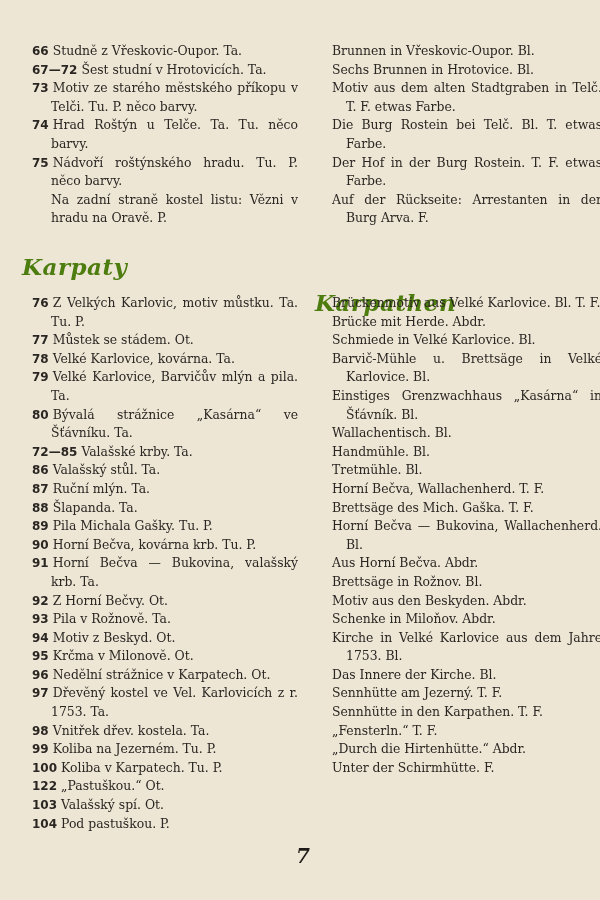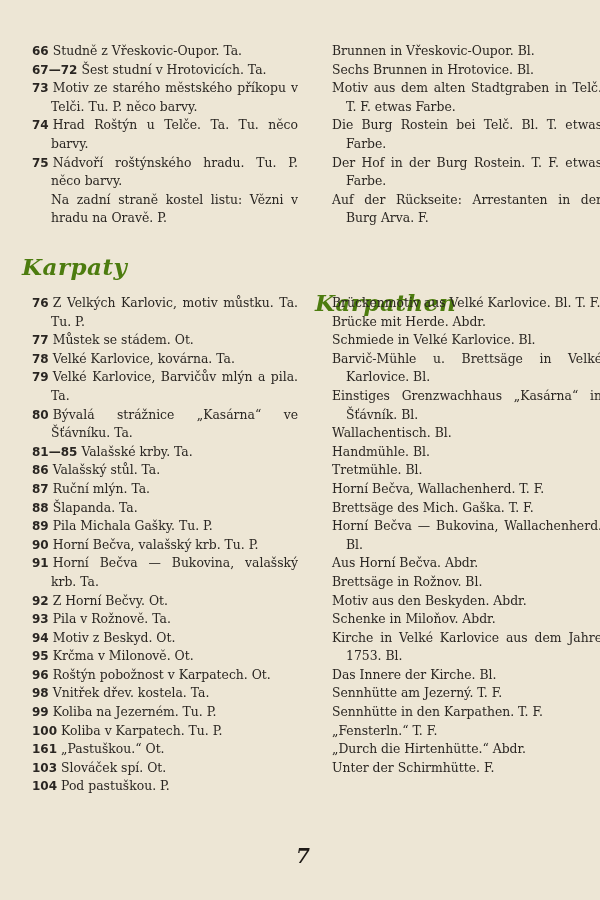--- a/index.html
+++ b/index.html
@@ -64,37 +64,38 @@
 
   <div class="heading heading-left">Karpaty</div>
   <div class="heading heading-right">Karpathen</div>
 
   <div class="col col-left block-bottom" id="cz-list">
       <div class="entry"><span class="num">76</span><span>Z Velkých Karlovic, motiv můstku. Ta. Tu. P.</span></div>
       <div class="entry"><span class="num">77</span><span>Můstek se stádem. Ot.</span></div>
       <div class="entry"><span class="num">78</span><span>Velké Karlovice, kovárna. Ta.</span></div>
       <div class="entry"><span class="num">79</span><span>Velké Karlovice, Barvičův mlýn a pila. Ta.</span></div>
       <div class="entry"><span class="num">80</span><span>Bývalá strážnice „Kasárna“ ve Šťávníku. Ta.</span></div>
-      <div class="entry"><span class="num">81—85</span><span>Valašské krby. Ta.</span></div>
+      <div class="entry"><span class="num">72—85</span><span>Valašské krby. Ta.</span></div>
       <div class="entry"><span class="num">86</span><span>Valašský stůl. Ta.</span></div>
       <div class="entry"><span class="num">87</span><span>Ruční mlýn. Ta.</span></div>
       <div class="entry"><span class="num">88</span><span>Šlapanda. Ta.</span></div>
       <div class="entry"><span class="num">89</span><span>Pila Michala Gašky. Tu. P.</span></div>
-      <div class="entry"><span class="num">90</span><span>Horní Bečva, valašský krb. Tu. P.</span></div>
+      <div class="entry"><span class="num">90</span><span>Horní Bečva, kovárna krb. Tu. P.</span></div>
       <div class="entry"><span class="num">91</span><span>Horní Bečva — Bukovina, valašský krb. Ta.</span></div>
       <div class="entry"><span class="num">92</span><span>Z Horní Bečvy. Ot.</span></div>
       <div class="entry"><span class="num">93</span><span>Pila v Rožnově. Ta.</span></div>
       <div class="entry"><span class="num">94</span><span>Motiv z Beskyd. Ot.</span></div>
       <div class="entry"><span class="num">95</span><span>Krčma v Milonově. Ot.</span></div>
-      <div class="entry"><span class="num">96</span><span>Roštýn pobožnost v Karpatech. Ot.</span></div>
+      <div class="entry"><span class="num">96</span><span>Nedělní strážnice v Karpatech. Ot.</span></div>
+      <div class="entry"><span class="num">97</span><span>Dřevěný kostel ve Vel. Karlovicích z r. 1753. Ta.</span></div>
       <div class="entry"><span class="num">98</span><span>Vnitřek dřev. kostela. Ta.</span></div>
       <div class="entry"><span class="num">99</span><span>Koliba na Jezerném. Tu. P.</span></div>
       <div class="entry"><span class="num">100</span><span>Koliba v Karpatech. Tu. P.</span></div>
-      <div class="entry"><span class="num">161</span><span>„Pastuškou.“ Ot.</span></div>
-      <div class="entry"><span class="num">103</span><span>Slováček spí. Ot.</span></div>
+      <div class="entry"><span class="num">122</span><span>„Pastuškou.“ Ot.</span></div>
+      <div class="entry"><span class="num">103</span><span>Valašský spí. Ot.</span></div>
       <div class="entry"><span class="num">104</span><span>Pod pastuškou. P.</span></div>
     </div>
   <div class="col col-right block-bottom" id="de-list">
       <div class="entry">Brückenmotiv aus Velké Karlovice. Bl. T. F.</div>
       <div class="entry">Brücke mit Herde. Abdr.</div>
       <div class="entry">Schmiede in Velké Karlovice. Bl.</div>
       <div class="entry">Barvič-Mühle u. Brettsäge in Velké Karlovice. Bl.</div>
       <div class="entry">Einstiges Grenzwachhaus „Kasárna“ in Šťávník. Bl.</div>
       <div class="entry">Wallachentisch. Bl.</div>
       <div class="entry">Handmühle. Bl.</div>

